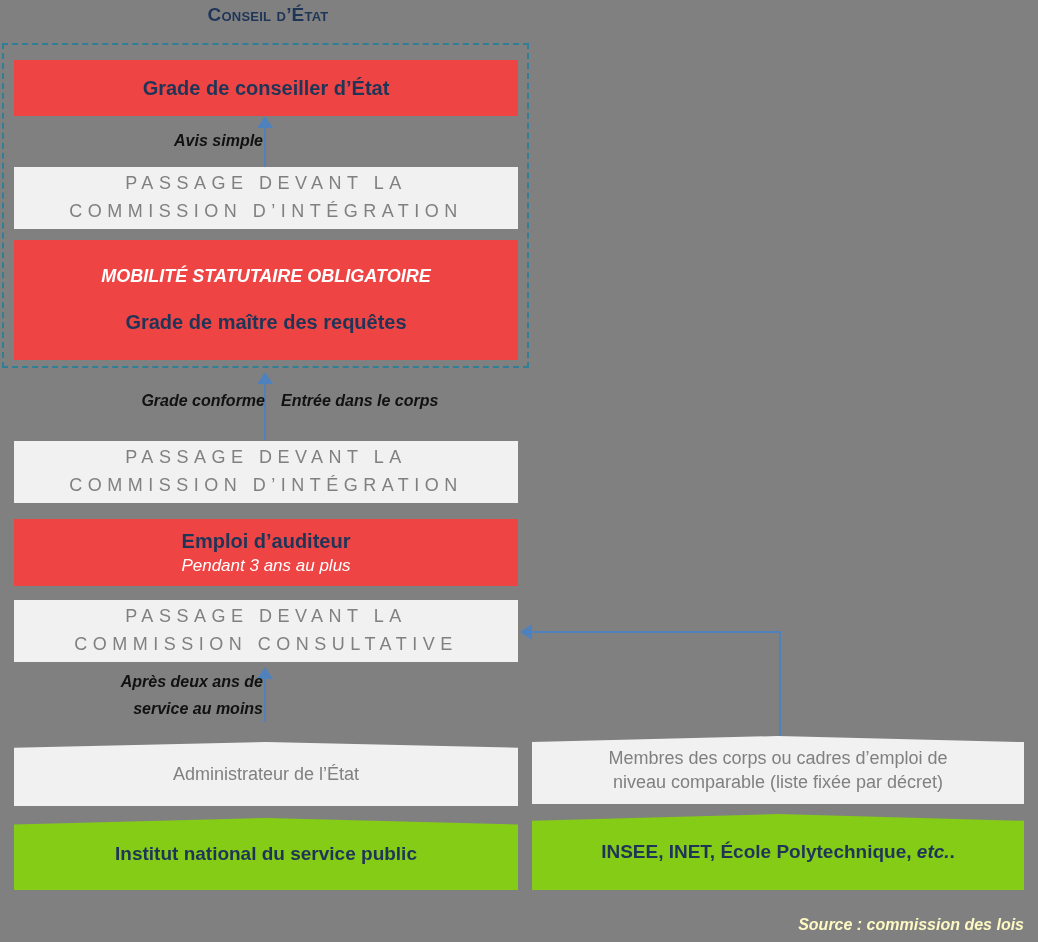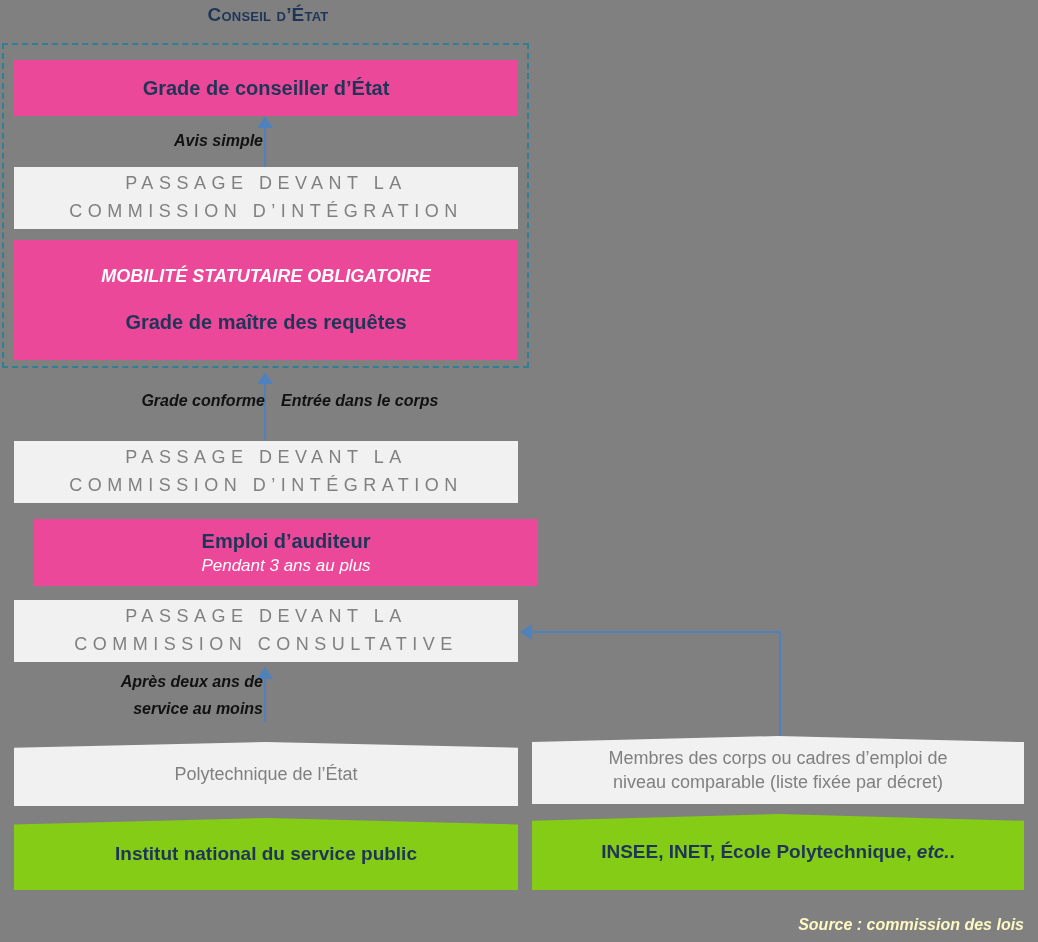--- a/index.html
+++ b/index.html
@@ -49,21 +49,21 @@
   .box {
     position: absolute;
     box-sizing: border-box;
     display: flex;
     flex-direction: column;
     align-items: center;
     justify-content: center;
     text-align: center;
   }
   .box-teal {
-    background: #ec4899;
+    background: #ef4444;
   }
   .box-light {
     background: #f1f1f1;
   }
 
   .t-main {
     font-size: 20px;
     font-weight: bold;
     color: #1f3558;
     line-height: 1.2;
@@ -193,41 +193,41 @@
   <div class="arrow-line" style="left:264px; top:384px; width:2px; height:56px;"></div>
   <div class="arrow-head-up" style="left:257px; top:372px;"></div>
   <div class="annot annot-r" style="left:0px; top:392px; width:251px;">Grade conforme</div>
   <div class="annot" style="left:281px; top:392px;">Entrée dans le corps</div>
 
   <div class="box box-light" style="left:14px; top:441px; width:504px; height:62px;">
     <div class="t-passage">PASSAGE DEVANT LA</div>
     <div class="t-passage">COMMISSION D’INTÉGRATION</div>
   </div>
 
-  <div class="box box-teal" style="left:14px; top:519px; width:504px; height:67px;margin-left:20px;">
+  <div class="box box-teal" style="left:14px; top:519px; width:504px; height:67px;">
     <div class="t-main">Emploi d’auditeur</div>
     <div class="t-sub">Pendant 3 ans au plus</div>
   </div>
 
   <div class="box box-light" style="left:14px; top:600px; width:504px; height:62px;">
     <div class="t-passage">PASSAGE DEVANT LA</div>
     <div class="t-passage">COMMISSION CONSULTATIVE</div>
   </div>
 
   <div class="arrow-line" style="left:264px; top:679px; width:2px; height:43px;"></div>
   <div class="arrow-head-up" style="left:257px; top:667px;"></div>
   <div class="annot annot-r" style="left:0px; top:673px; width:249px;">Après deux ans de</div>
   <div class="annot annot-r" style="left:0px; top:700px; width:249px;">service au moins</div>
 
   <div class="arrow-line" style="left:779px; top:631px; width:2px; height:112px;"></div>
   <div class="arrow-line" style="left:532px; top:631px; width:249px; height:2px;"></div>
   <div class="arrow-head-left" style="left:520px; top:624px;"></div>
 
   <div class="pent pent-light" style="left:14px; top:742px; width:504px; height:64px;">
-    <div class="pent-inner t-gray-label">Polytechnique de l’État</div>
+    <div class="pent-inner t-gray-label">Administrateur de l’État</div>
   </div>
 
   <div class="pent pent-light" style="left:532px; top:736px; width:492px; height:68px;">
     <div class="pent-inner">
       <div class="t-gray-label">Membres des corps ou cadres d’emploi de</div>
       <div class="t-gray-label">niveau comparable (liste fixée par décret)</div>
     </div>
   </div>
 
   <div class="pent pent-blue" style="left:14px; top:818px; width:504px; height:72px;">

